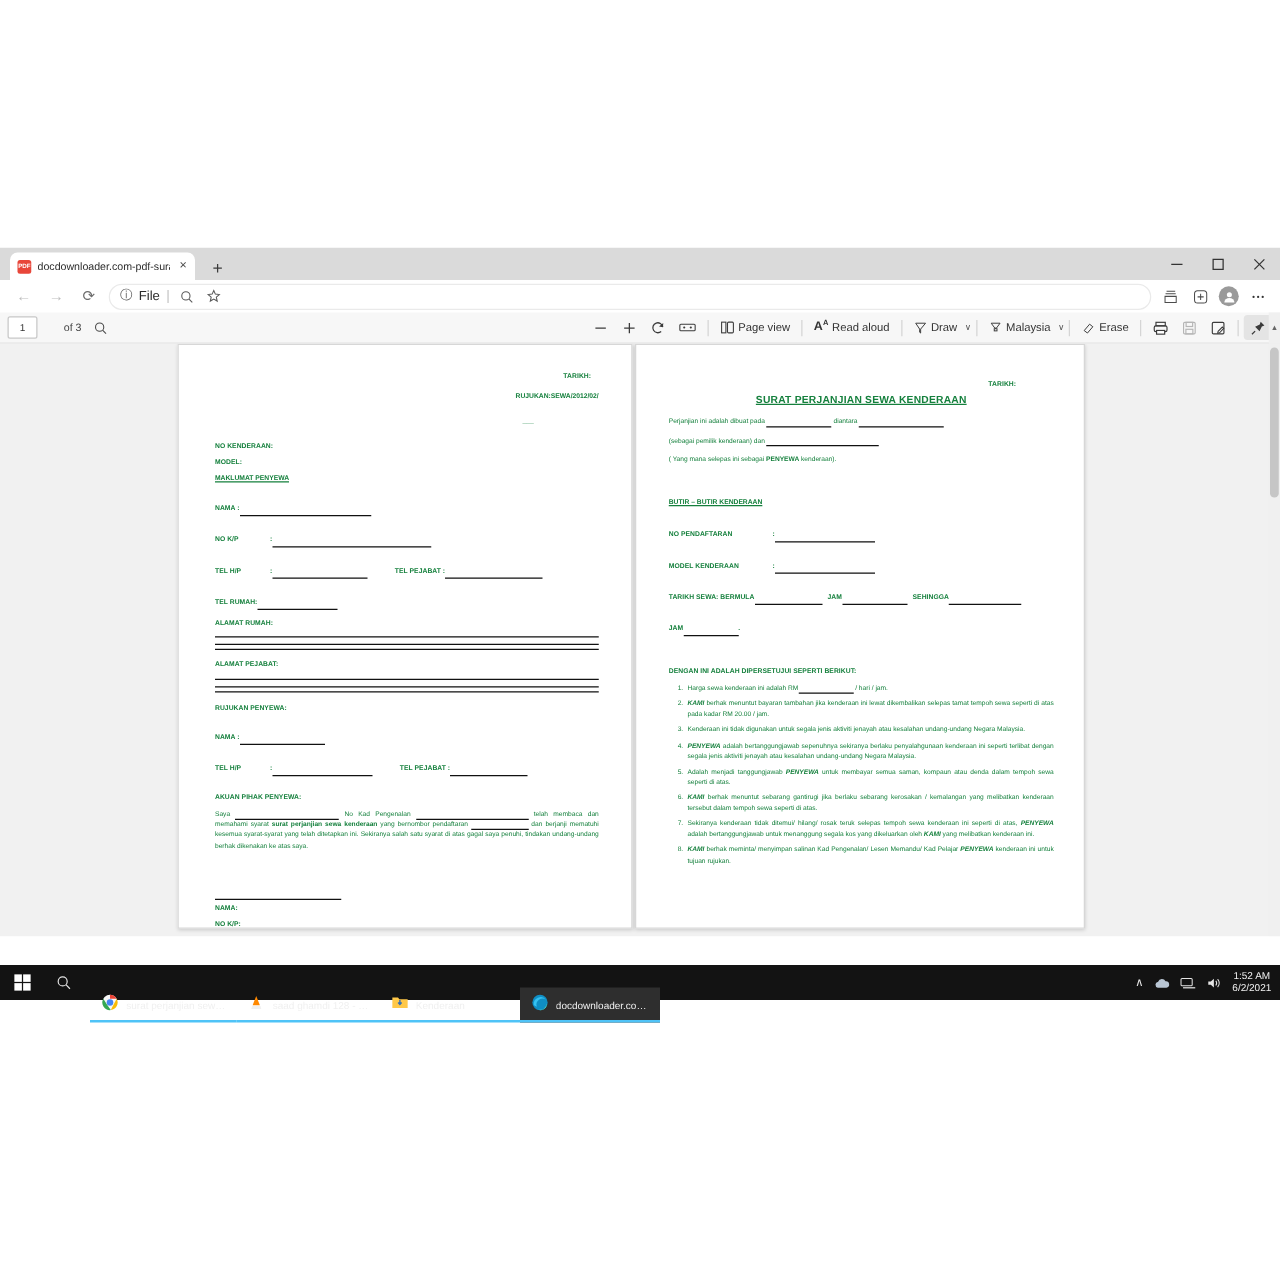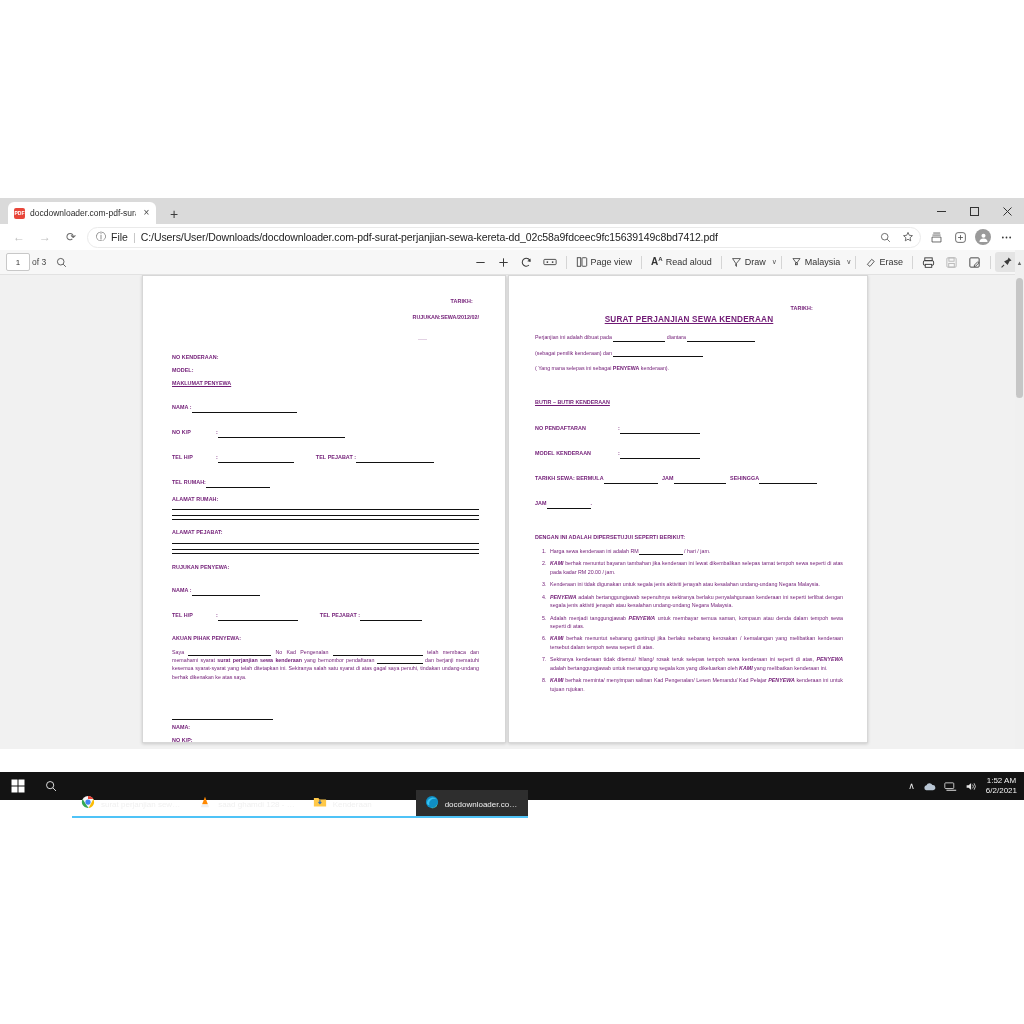--- a/index.html
+++ b/index.html
@@ -88,21 +88,21 @@
   
   .pdfbar{
     height:25px;background:#f7f7f7;border-bottom:1px solid #e2e2e2;
     display:flex;align-items:center;padding:0 6px;box-sizing:border-box;
     position:relative;
   }
   .pagebox{
     width:22px;height:16px;border:1px solid #c8c8c8;background:#fff;border-radius:2px;
     font-size:8px;color:#333;display:flex;align-items:center;justify-content:center;
   }
-  .ofn{font-size:8.5px;color:#444;margin-left:2px;}
+  .ofn{font-size:8.5px;color:#444;margin-left:21px;}
   .pdfspacer{flex:1 1 auto;}
   .pdfbtn{
     display:flex;align-items:center;gap:3px;height:20px;padding:0 5px;
     color:#333;font-size:9px;white-space:nowrap;
   }
   .pdfbtn.icononly{padding:0 5px;}
   .pdfbtn.dim{color:#b6b6b6;}
   .vsep{width:1px;height:13px;background:#d5d5d5;margin:0 4px;}
   .pinned{background:#e4e4e4;border-radius:3px;}
   .caret{font-size:7px;color:#555;margin-left:1px;}
@@ -123,21 +123,21 @@
   .page{
     position:absolute;top:0px;background:#fff;border:1px solid #d7d7d7;
     box-shadow:0 1px 3px rgba(0,0,0,.17);
     box-sizing:border-box;overflow:hidden;
   }
   #page-left{left:142px;width:364px;height:468px;}
   #page-right{left:508px;width:360px;height:468px;}
 
   .doc{
     position:relative;width:100%;height:100%;box-sizing:border-box;
-    font-family:"Liberation Sans", sans-serif;color:#701a75;
+    font-family:"Liberation Sans", sans-serif;color:#15803d;
   }
   .pad-l{padding:22px 26px 0 29px;}
   .pad-r{padding:20px 24px 0 26px;}
 
   .t-tarikh{font-size:5.4px;font-weight:bold;letter-spacing:.1px;}
   .t-ruj{font-size:5.4px;font-weight:bold;}
   .lbl{font-size:5.4px;font-weight:bold;letter-spacing:.05px;white-space:nowrap;}
   .lbl-u{font-size:5.4px;font-weight:bold;text-decoration:underline;}
   .ul{
     display:inline-block;border-bottom:.7px solid #111;vertical-align:bottom;height:6px;
@@ -211,21 +211,20 @@
 
     <div class="navbar">
       <div class="navbtn disabled">←</div>
       <div class="navbtn disabled">→</div>
       <div class="navbtn">⟳</div>
 
       <div class="omnibox">
         <span class="om-info">ⓘ</span>
         <span class="om-file">File</span>
         <span class="om-sep">|</span>
-        <span class="om-url">C:/Users/User/Downloads/docdownloader.com-pdf-surat-perjanjian-sewa-kereta-dd_02c58a9fdceec9fc15639149c8bd7412.pdf</span>
         <span class="om-ic">
           <svg width="11" height="11" viewBox="0 0 14 14">
               <circle cx="6" cy="6" r="4.2" fill="none" stroke="#5a5a5a" stroke-width="1.1"></circle>
               <line x1="9.2" y1="9.2" x2="12.5" y2="12.5" stroke="#5a5a5a" stroke-width="1.1"></line>
             </svg>
         </span>
         <span class="om-ic">
           <svg width="12" height="12" viewBox="0 0 14 14">
               <path d="M7 1.6 L8.5 5 L12.2 5.4 L9.4 7.9 L10.2 11.5 L7 9.6 L3.8 11.5 L4.6 7.9 L1.8 5.4 L5.5 5 Z" fill="none" stroke="#5a5a5a" stroke-width="1"></path>
             </svg>

